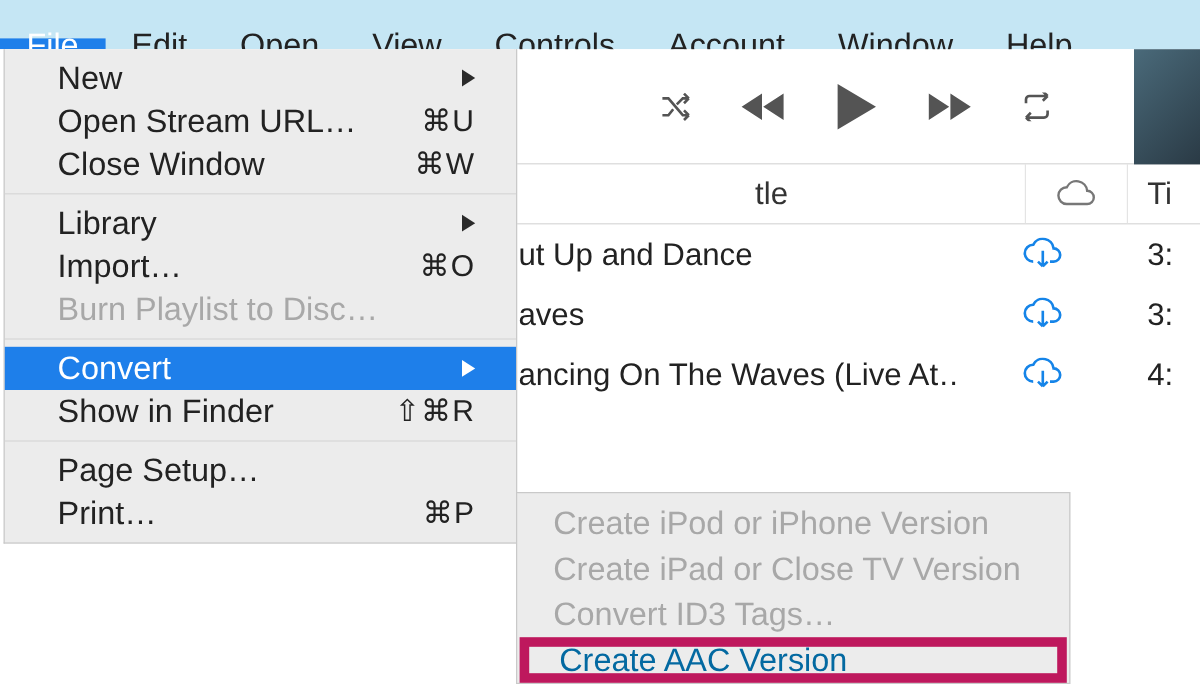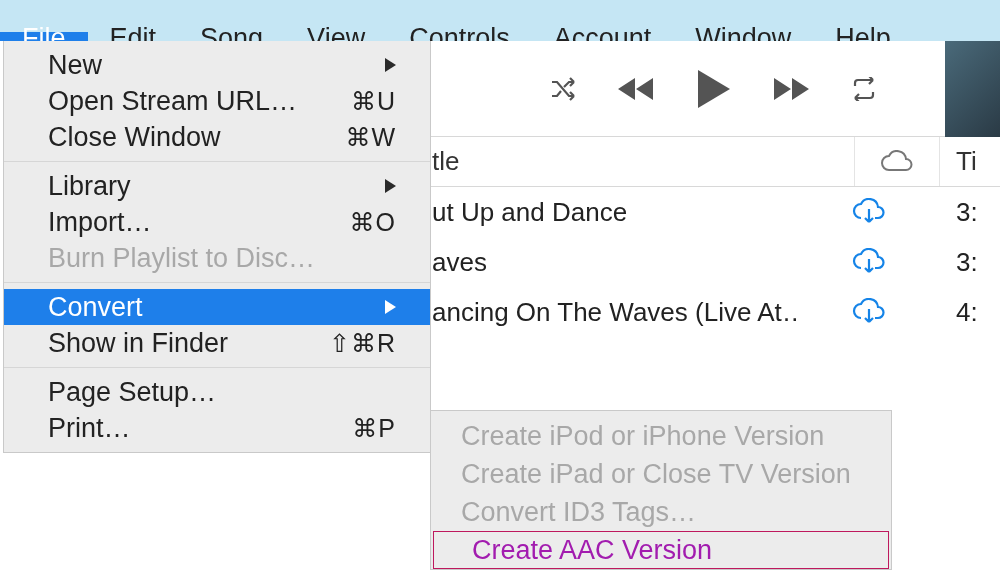--- a/index.html
+++ b/index.html
@@ -83,24 +83,24 @@
     padding: 6px 0 0 0;
   }
   .submenu-item {
     display: flex;
     align-items: center;
     padding: 2px 22px 2px 30px;
     height: 38px;
   }
   .submenu-item.disabled { color: #a8a8a8; }
   .submenu-item.highlighted {
-    border: 1px solid #be185d;
+    border: 8px solid #be185d;
     margin: 0 2px;
-    padding-left: 38px;
-    color: #a21caf;
+    padding-left: 25px;
+    color: #0369a1;
   }
 
   .content {
     position: absolute;
     top: 41px; left: 0; right: 0; bottom: 0;
     background: #fff;
     z-index: 1;
     padding-left: 428px;
   }
   .player-controls {
@@ -120,42 +120,42 @@
     background: linear-gradient(135deg,#4a6a7a,#2a3a45);
   }
   .table-header {
     height: 50px;
     display: flex;
     align-items: center;
     border-bottom: 1px solid #d8d8d8;
     font-size: 26px;
     color: #333;
   }
-  .col-title { flex: 1; padding-left: 4px; }
+  .col-title { flex: 1; padding-left: 4px; text-align: center; }
   .col-cloud { width: 86px; display:flex; justify-content:center; border-left:1px solid #e4e4e4; border-right:1px solid #e4e4e4; height:100%; align-items:center;}
   .col-time { width: 60px; padding-left: 16px; }
   .row {
     height: 50px;
     display: flex;
     align-items: center;
     font-size: 26px;
     gap: 28px;
   }
   .row-title { flex: 1; padding-left: 4px; white-space: nowrap; overflow: hidden; }
   .row-cloud { width: 86px; display:flex; justify-content:center; }
   .row-time { width: 60px; padding-left: 16px; }
   svg { display: block; }
 </style>
 </head>
 <body>
 
 <div class="menubar">
   <div class="menubar-item active">File</div>
   <div class="menubar-item">Edit</div>
-  <div class="menubar-item">Song</div>
+  <div class="menubar-item">Open</div>
   <div class="menubar-item">View</div>
   <div class="menubar-item">Controls</div>
   <div class="menubar-item">Account</div>
   <div class="menubar-item">Window</div>
   <div class="menubar-item">Help</div>
 </div>
 
 <div class="content">
   <div class="player-controls">
     <span class="ctrl-icon">

